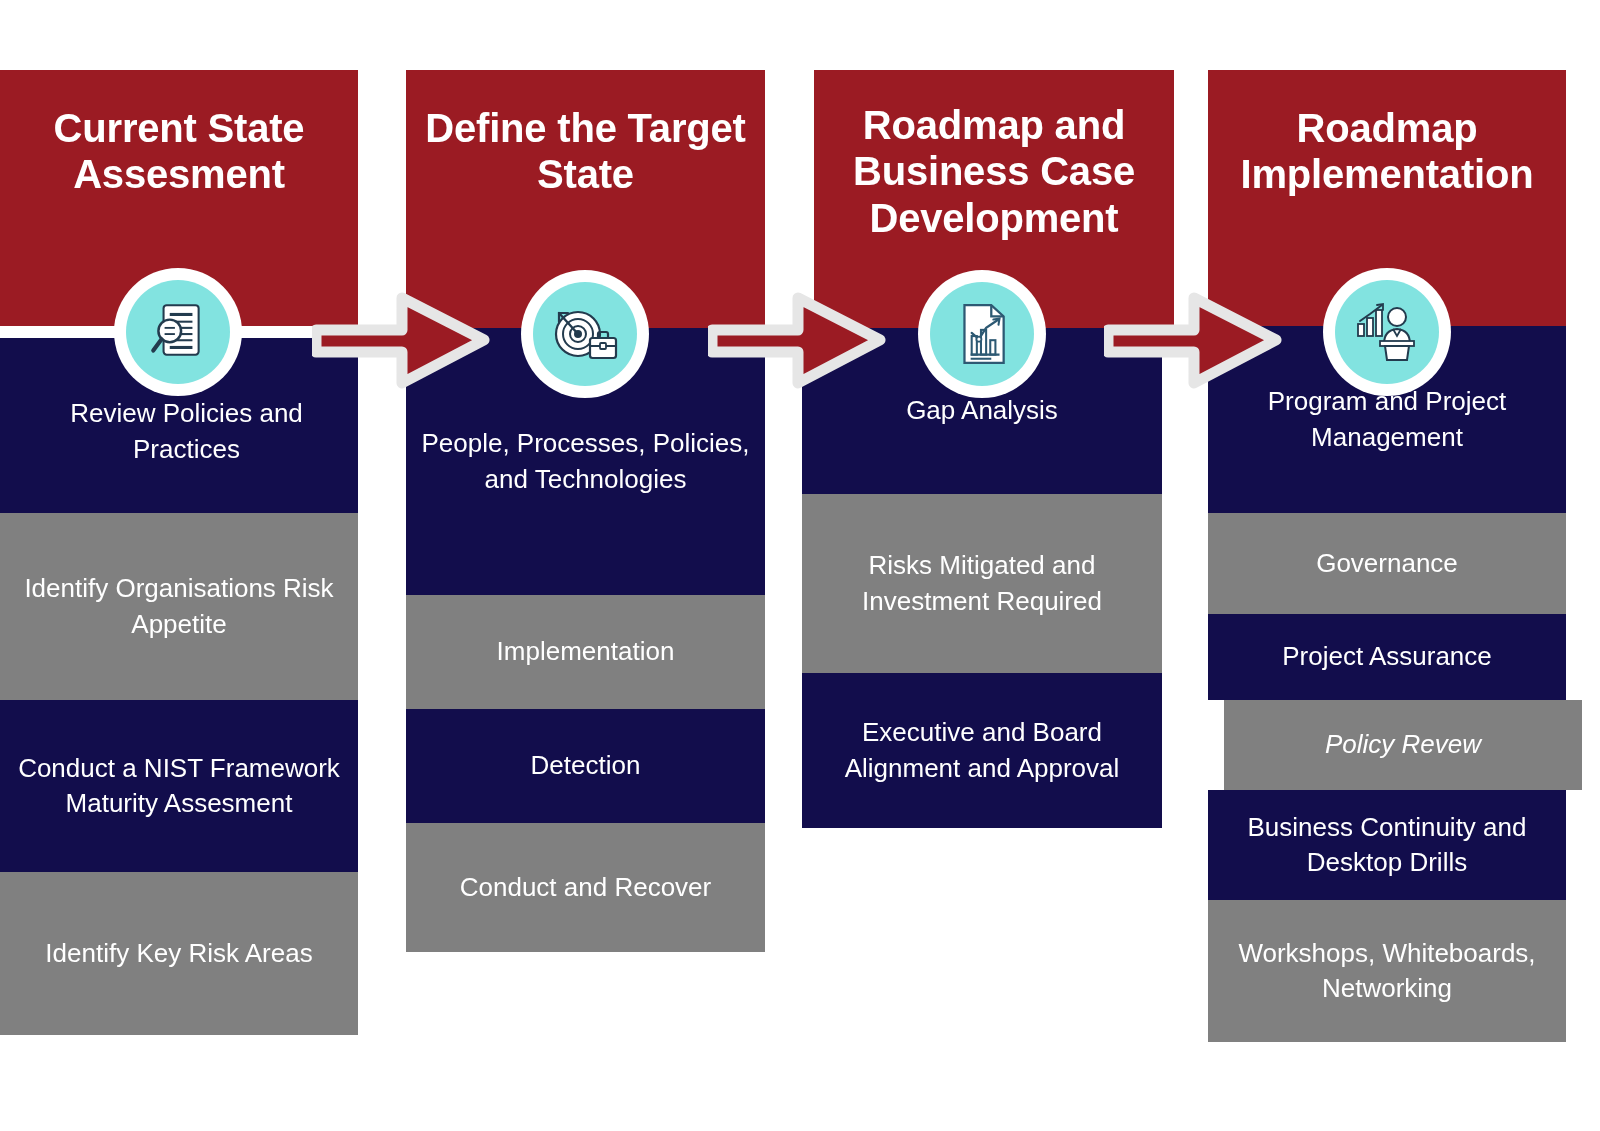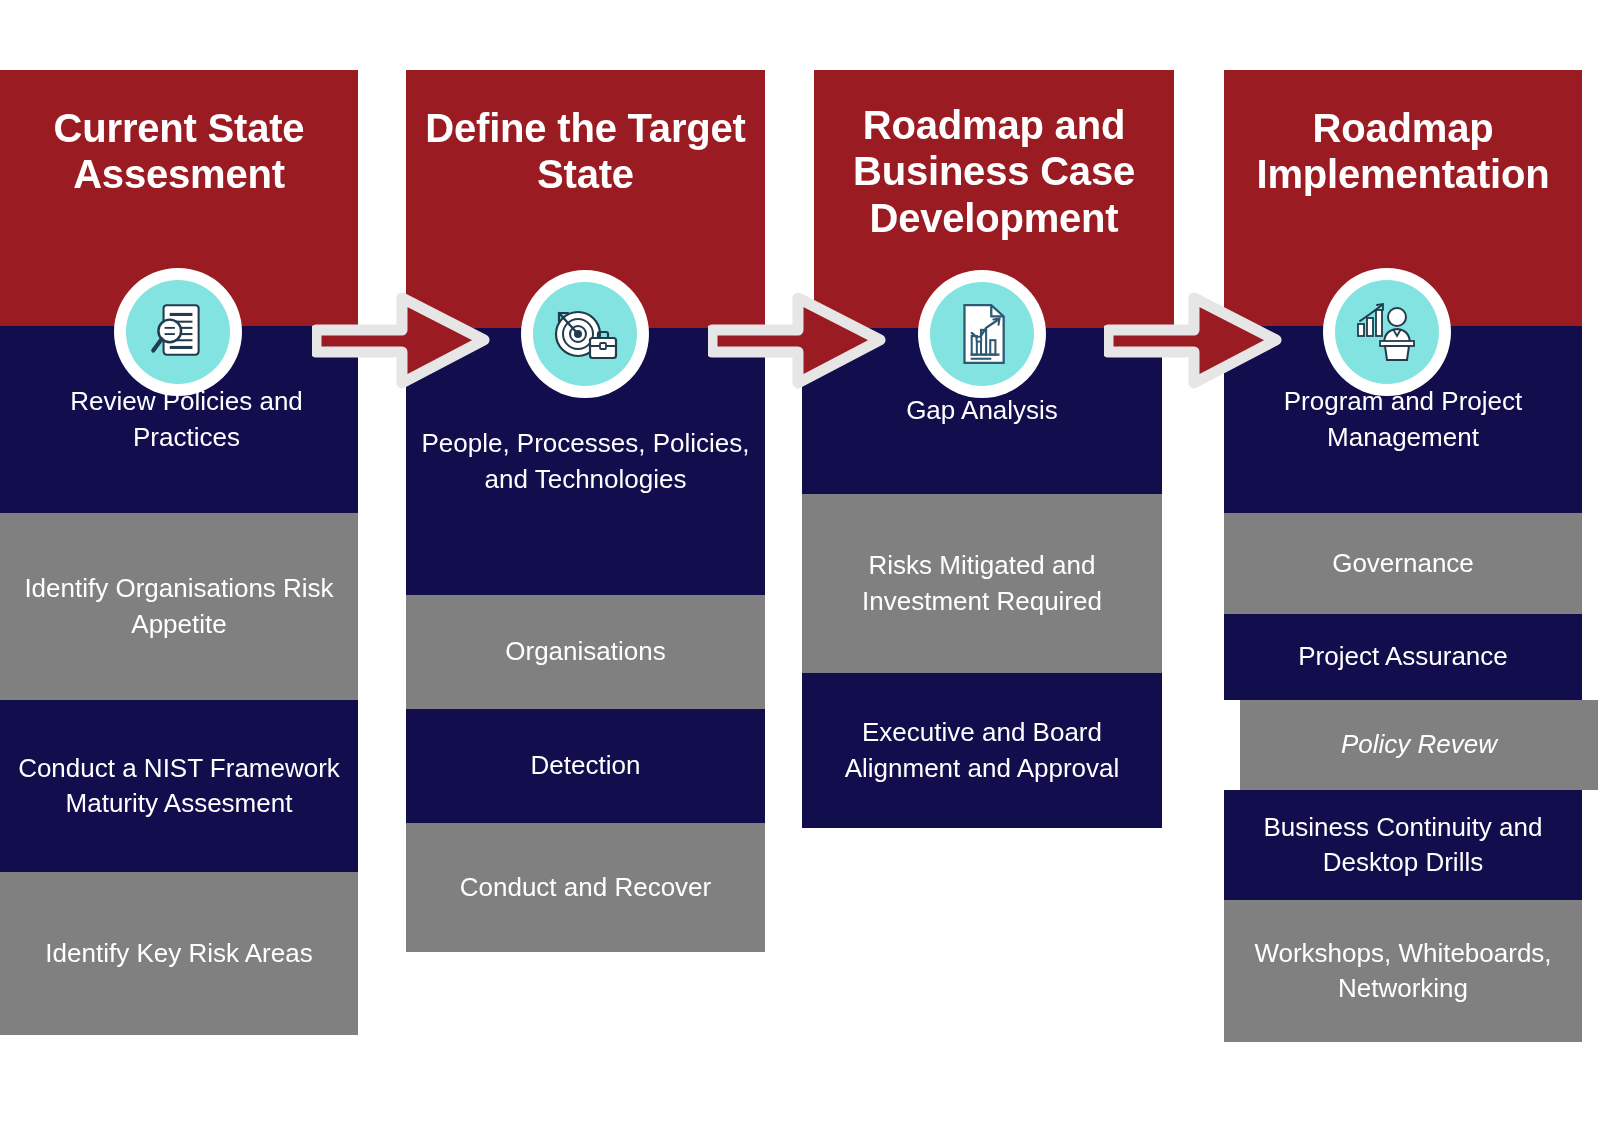--- a/index.html
+++ b/index.html
@@ -87,21 +87,21 @@
 </style>
 </head>
 <body>
 
 <div class="canvas">
 
   <div class="column" style="left:0px; top:70px; width:358px; height:1130px;">
     <div class="header-band" style="position:absolute; left:0; top:0; width:358px; height:256px; padding:35px 14px 0 14px;">
       <span class="header-title" style="font-size:40px;">Current State Assesment</span>
     </div>
-    <div class="seg navy" style="position:absolute; left:0; top:256px; width:358px; height:187px;padding-left:25px;">
+    <div class="seg navy" style="position:absolute; left:0; top:268px; width:358px; height:187px;padding-left:25px;">
       <span class="txt">Review Policies and Practices</span>
     </div>
     <div class="seg gray" style="position:absolute; left:0; top:443px; width:358px; height:187px;">
       <span class="txt">Identify Organisations Risk Appetite</span>
     </div>
     <div class="seg navy" style="position:absolute; left:0; top:630px; width:358px; height:172px;text-align:center;">
       <span class="txt">Conduct a NIST Framework Maturity Assesment</span>
     </div>
     <div class="seg gray" style="position:absolute; left:0; top:802px; width:358px; height:163px;">
       <span class="txt">Identify Key Risk Areas</span>
@@ -133,21 +133,21 @@
   </div>
 
   <div class="column" style="left:406px; top:70px; width:359px; height:882px;">
     <div class="header-band" style="position:absolute; left:0; top:0; width:359px; height:258px; padding:35px 14px 0 14px;">
       <span class="header-title" style="font-size:40px;">Define the Target State</span>
     </div>
     <div class="seg navy" style="position:absolute; left:0; top:258px; width:359px; height:267px;">
       <span class="txt">People, Processes, Policies, and Technologies</span>
     </div>
     <div class="seg gray" style="position:absolute; left:0; top:525px; width:359px; height:114px;">
-      <span class="txt">Organisations</span>
+      <span class="txt">Implementation</span>
     </div>
     <div class="seg navy" style="position:absolute; left:0; top:639px; width:359px; height:114px;">
       <span class="txt">Detection</span>
     </div>
     <div class="seg gray" style="position:absolute; left:0; top:753px; width:359px; height:129px;">
       <span class="txt">Conduct and Recover</span>
     </div>
   </div>
 
   <div class="medallion" style="left:521px; top:270px;">
@@ -204,21 +204,21 @@
       </svg>
     </div>
   </div>
 
   <div class="arrow" style="left:1104px; top:288px; width:178px; height:105px;">
     <svg width="178" height="105" viewBox="0 0 178 105">
       <path d="M4 42 L90 42 L90 10 L172 52 L90 95 L90 64 L4 64 Z" fill="#9B1B23" stroke="#E6E6E6" stroke-width="11" stroke-linejoin="round"></path>
     </svg>
   </div>
 
-  <div class="column" style="left:1208px; top:70px; width:358px; height:972px;margin-left:16px;">
+  <div class="column" style="left:1208px; top:70px; width:358px; height:972px;">
     <div class="header-band" style="position:absolute; left:0; top:0; width:358px; height:256px; padding:35px 10px 0 10px;">
       <span class="header-title" style="font-size:40px;">Roadmap Implementation</span>
     </div>
     <div class="seg navy" style="position:absolute; left:0; top:256px; width:358px; height:187px;">
       <span class="txt">Program and Project Management</span>
     </div>
     <div class="seg gray" style="position:absolute; left:0; top:443px; width:358px; height:101px;">
       <span class="txt">Governance</span>
     </div>
     <div class="seg navy" style="position:absolute; left:0; top:544px; width:358px; height:86px;">

